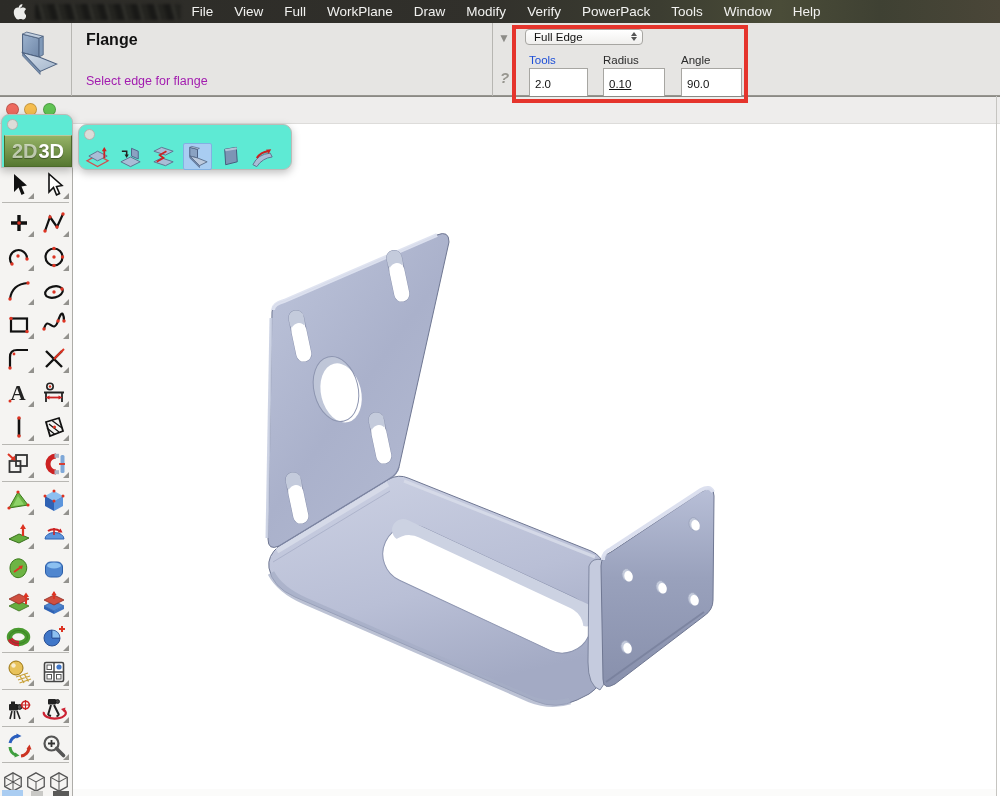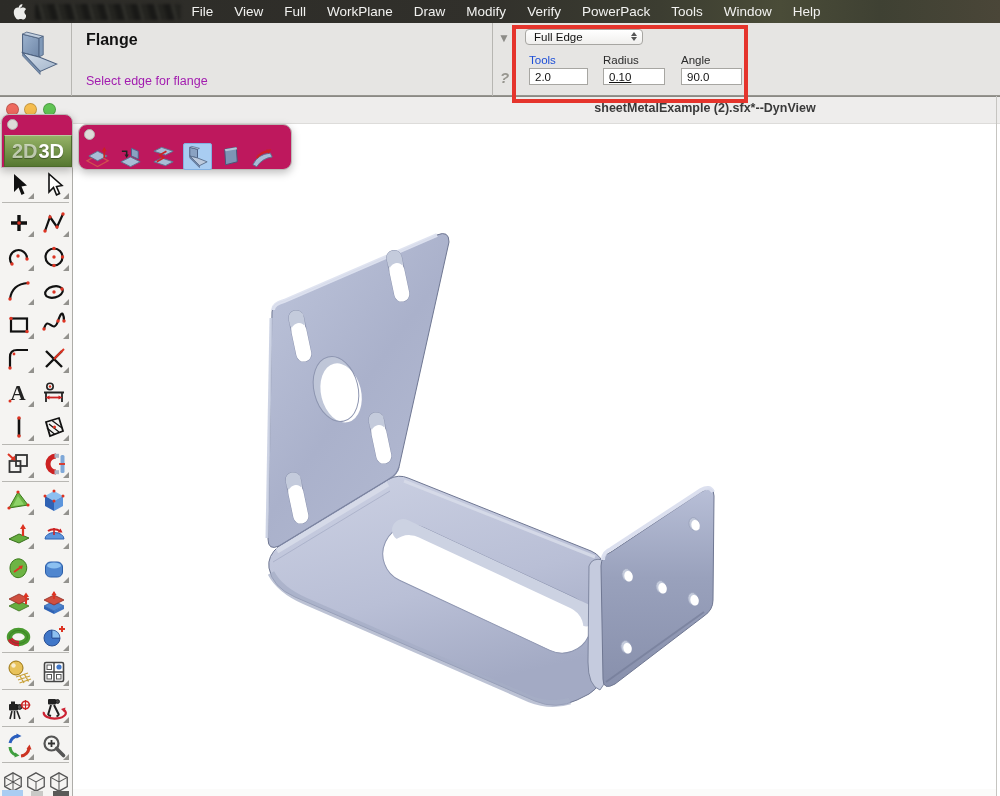--- a/index.html
+++ b/index.html
@@ -23,21 +23,21 @@
   .cb-collapse{position:absolute;left:498px;top:31px;font-size:12px;color:#8d8c88}
   .cb-help{position:absolute;left:500px;top:69px;font-size:15px;font-weight:bold;font-style:italic;color:#97968f}
   .dropdown{position:absolute;left:525px;top:29px;width:118px;height:16px;background:linear-gradient(#ffffff,#f0efed);
     border:1px solid #a7a6a2;border-radius:4px;display:flex;align-items:center;font-size:11.5px;color:#111;padding-left:8px}
   .stepper{position:absolute;right:5px;top:2px;display:flex;flex-direction:column;gap:1px}
   .stepper i{width:0;height:0;border-left:3.5px solid transparent;border-right:3.5px solid transparent;display:block}
   .stepper .up{border-bottom:4px solid #555}
   .stepper .dn{border-top:4px solid #555}
   .plabel{position:absolute;top:54px;font-size:11.5px;color:#2b2b2b}
   .plabel.blue{color:#1d4fd7}
-  .fld{position:absolute;top:68px;height:17px;border:1px solid #a7a6a2;background:#fff;font-size:11.5px;
+  .fld{position:absolute;top:68px;height:31px;border:1px solid #a7a6a2;background:#fff;font-size:11.5px;
        font-family:"Liberation Sans",sans-serif;color:#111;padding-left:5px}
   .redrect{position:absolute;left:512px;top:25px;width:236px;height:78px;border:4px solid #e5342c;z-index:60;pointer-events:none}
 
   
   .titlebar{position:absolute;left:0;top:96px;width:1000px;height:28px;background:#eeedec;border-top:1px solid #8a8984;border-bottom:1px solid #dddcda}
   .tl{position:absolute;top:103px;width:13px;height:13px;border-radius:50%;border:0.5px solid rgba(0,0,0,.2)}
   .tl.r{left:6px;background:#ee6a5f}.tl.y{left:24px;background:#f5bd4f}.tl.g{left:43px;background:#61c454}
   .doc-title{position:absolute;left:560px;top:101px;width:290px;text-align:center;font-size:12.5px;font-weight:bold;color:#3a3a3a}
   .winedge{position:absolute;left:996px;top:96px;width:1px;height:700px;background:#c6c5c1}
 
@@ -47,21 +47,21 @@
 
   
   .ltb{position:absolute;left:0;top:124px;width:73px;height:672px;background:#f5f4f2;border-right:1px solid #aeada9;overflow:hidden}
   .trow{position:absolute;left:1px;width:70px;height:33px;display:flex}
   .tool{position:relative;width:35px;height:33px;display:flex;align-items:center;justify-content:center}
   .tool svg{display:block}
   .c{position:absolute;right:2px;bottom:2px;width:0;height:0;border-left:6px solid transparent;border-bottom:6px solid #93928e}
   .tdiv{position:absolute;left:2px;width:67px;height:1px;background:#b8b7b3}
 
   
-  .pal{position:absolute;background:#be185d;border:1px solid #bcbbb7;box-shadow:0 3px 8px rgba(0,0,0,.25)}
+  .pal{position:absolute;background:#5eead4;border:1px solid #bcbbb7;box-shadow:0 3px 8px rgba(0,0,0,.25)}
   .pal .closec{position:absolute;left:5px;top:4px;width:11px;height:11px;border-radius:50%;background:#dddcd8;border:1px solid #b4b3af}
   .pal2d3d{left:1px;top:114px;width:72px;height:54px;border-radius:8px 8px 0 0}
   .modebox{position:absolute;left:2px;top:20px;width:68px;height:32px;background:linear-gradient(#95b266,#567831);
      border:1px solid #4c6a2b;border-top-color:#b9caa0;display:flex;align-items:center;justify-content:space-between;padding:0 7px}
   .m2d{font-size:20px;font-weight:bold;color:rgba(232,238,222,.72);text-shadow:0 1px 1px rgba(0,0,0,.35)}
   .m3d{font-size:20px;font-weight:bold;color:#fff;text-shadow:0 1px 1px rgba(0,0,0,.4)}
   .palsm{left:78px;top:124px;width:214px;height:46px;border-radius:9px}
   .smrow{position:absolute;left:5px;top:18px;display:flex;gap:4px}
   .smtool{position:relative;width:29px;height:27px;display:flex;align-items:center;justify-content:center;border-radius:2px}
   .smtool.sel{background:#a9cdf2;border:1px solid #82b1e2}
@@ -134,21 +134,20 @@
   <span class="plabel" style="left:681px">Angle</span>
   <input class="fld" style="left: 529px; width: 59px;" readonly="" value="2.0">
   <input class="fld" style="left: 603px; width: 62px; text-decoration: underline;" readonly="" value="0.10">
   <input class="fld" style="left: 681px; width: 61px;" readonly="" value="90.0">
   <div class="redrect"></div>
 
   <div class="titlebar"></div>
   <span class="tl r"></span>
   <span class="tl y"></span>
   <span class="tl g"></span>
-  <div class="doc-title">sheetMetalExample (2).sfx*--DynView</div>
   <div class="winedge"></div>
 
   <div class="canvas">
     <svg class="model" viewBox="230 195 520 535">
       <defs>
         <linearGradient id="gFace" x1="0" y1="0" x2="0.8" y2="1">
           <stop offset="0" stop-color="#bec5db"></stop>
             <stop offset="0.55" stop-color="#aab1cb"></stop>
             <stop offset="1" stop-color="#b3bad2"></stop>
         </linearGradient>

